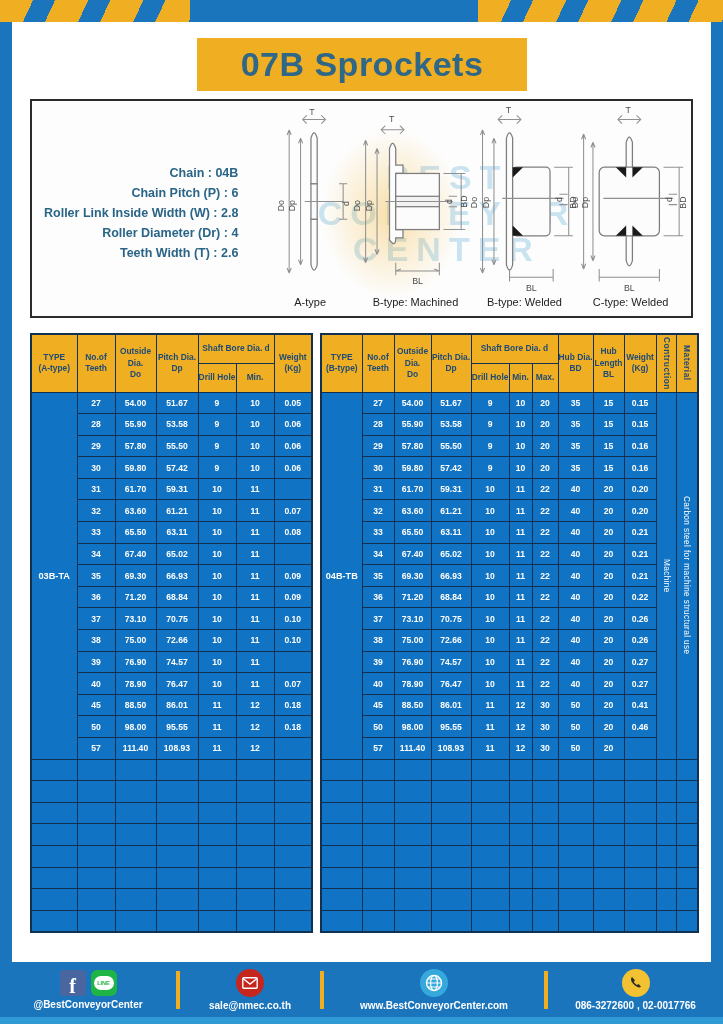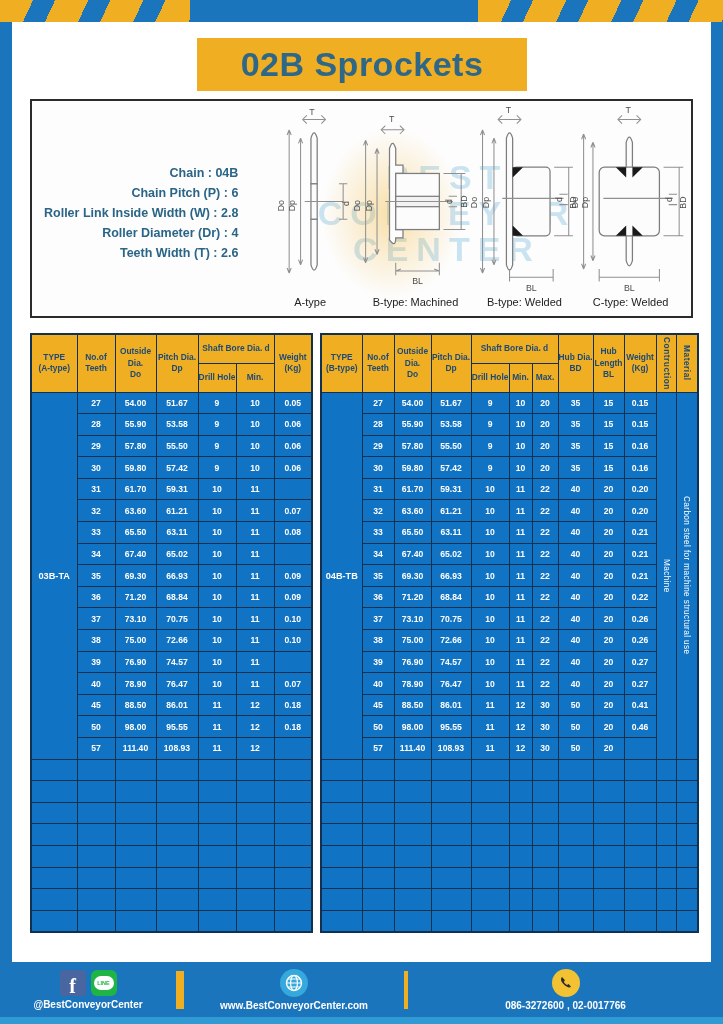--- a/index.html
+++ b/index.html
@@ -86,21 +86,21 @@
 <div class="page">
 
   <div class="top-bar">
     <div class="stripes stripes-left"></div>
     <div class="stripes stripes-right"></div>
   </div>
 
   <div class="content">
 
     <div class="title-banner">
-      <h1>02B Sprockets</h1>
+      <h1>07B Sprockets</h1>
     </div>
 
     <div class="diagram-box">
       <div class="watermark">
         <span>BEST</span>
         <span>CONVEYOR</span>
         <span>CENTER</span>
       </div>
 
       <div class="specs">
@@ -796,20 +796,29 @@
     <div class="fgroup fg1">
       <div class="ficons">
         <div class="icon-fb">f</div>
         <div class="icon-line">
           <div class="bubble">LINE</div>
         </div>
       </div>
       <div class="ftext">@BestConveyorCenter</div>
     </div>
     <div class="fdivider"></div>
+    <div class="fgroup fg2">
+      <div class="circle-icon icon-mail">
+        <svg width="16" height="12" viewBox="0 0 16 12">
+            <rect x="0.8" y="0.8" width="14.4" height="10.4" rx="1" fill="none" stroke="#fff" stroke-width="1.4"></rect>
+            <path d="M1 1.5 L8 7 L15 1.5" fill="none" stroke="#fff" stroke-width="1.4"></path>
+          </svg>
+      </div>
+      <div class="ftext">sale@nmec.co.th</div>
+    </div>
     <div class="fdivider"></div>
     <div class="fgroup fg3">
       <div class="circle-icon icon-globe">
         <svg width="18" height="18" viewBox="0 0 18 18">
             <circle cx="9" cy="9" r="7.5" fill="none" stroke="#fff" stroke-width="1.4"></circle>
             <ellipse cx="9" cy="9" rx="3.4" ry="7.5" fill="none" stroke="#fff" stroke-width="1.2"></ellipse>
             <path d="M1.5 9 H16.5 M2.6 5 H15.4 M2.6 13 H15.4" stroke="#fff" stroke-width="1.2" fill="none"></path>
           </svg>
       </div>
       <div class="ftext">www.BestConveyorCenter.com</div>

